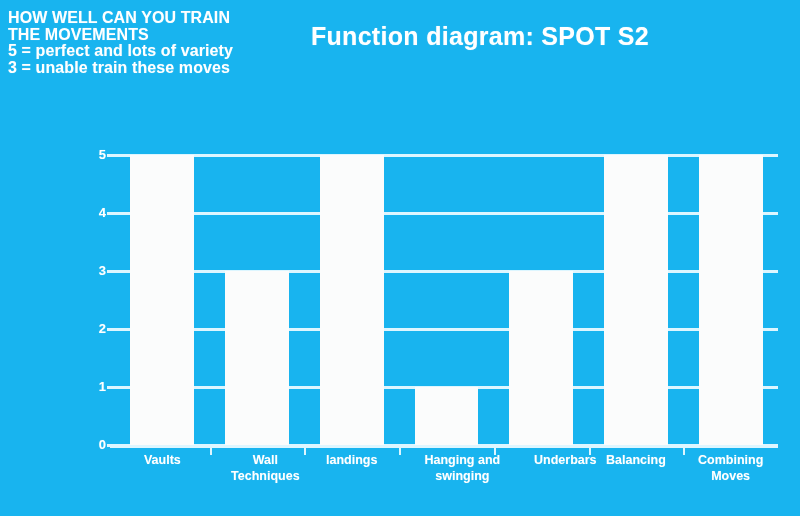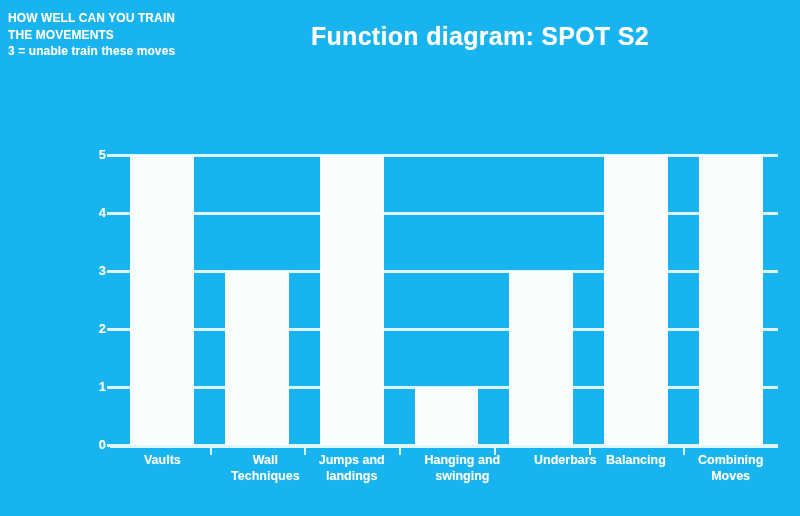--- a/index.html
+++ b/index.html
@@ -19,21 +19,21 @@
   }
 
   
   .caption {
     position: absolute;
     left: 8px;
     top: 10px;
     width: 240px;
     color: #ffffff;
     font-weight: bold;
-    font-size: 12px;
+    font-size: 16px;
     line-height: 16.5px;
     letter-spacing: 0.1px;
     text-shadow: 0 0 1px rgba(255,255,255,0.35);
   }
   .caption div { white-space: nowrap; }
 
   
   .chart-title {
     position: absolute;
     left: 270px;
@@ -139,20 +139,21 @@
   }
 </style>
 </head>
 <body>
 
 <div id="screen">
 
   <div class="caption">
     <div>HOW WELL CAN YOU TRAIN</div>
     <div>THE MOVEMENTS</div>
+    <div>5 = perfect and lots of variety</div>
     <div>3 = unable train these moves</div>
   </div>
 
   <div class="chart-title">Function diagram: SPOT S2</div>
 
   <div class="plot-wrap">
 
     <div class="ylabels" id="ylabels">
         <div class="ylabel" style="top: 0px;">5</div>
         <div class="ylabel" style="top: 58px;">4</div>
@@ -201,21 +202,20 @@
 
     <div class="xlabels" id="xlabels">
         <div class="xlabel" style="left: -8px; width: 110.714px;">
           <div>Vaults</div>
         </div>
         <div class="xlabel" style="left: 95px; width: 110.714px;">
           <div>Wall</div>
           <div>Techniques</div>
         </div>
         <div class="xlabel" style="left: 181.429px; width: 110.714px;">
-          <div>Jumps and</div>
           <div>landings</div>
         </div>
         <div class="xlabel" style="left: 292px; width: 110.714px;">
           <div>Hanging and</div>
           <div>swinging</div>
         </div>
         <div class="xlabel" style="left: 370.857px; width: 110.714px; text-align: right;">
           <div>Underbars</div>
         </div>
         <div class="xlabel" style="left: 465.571px; width: 110.714px;">

